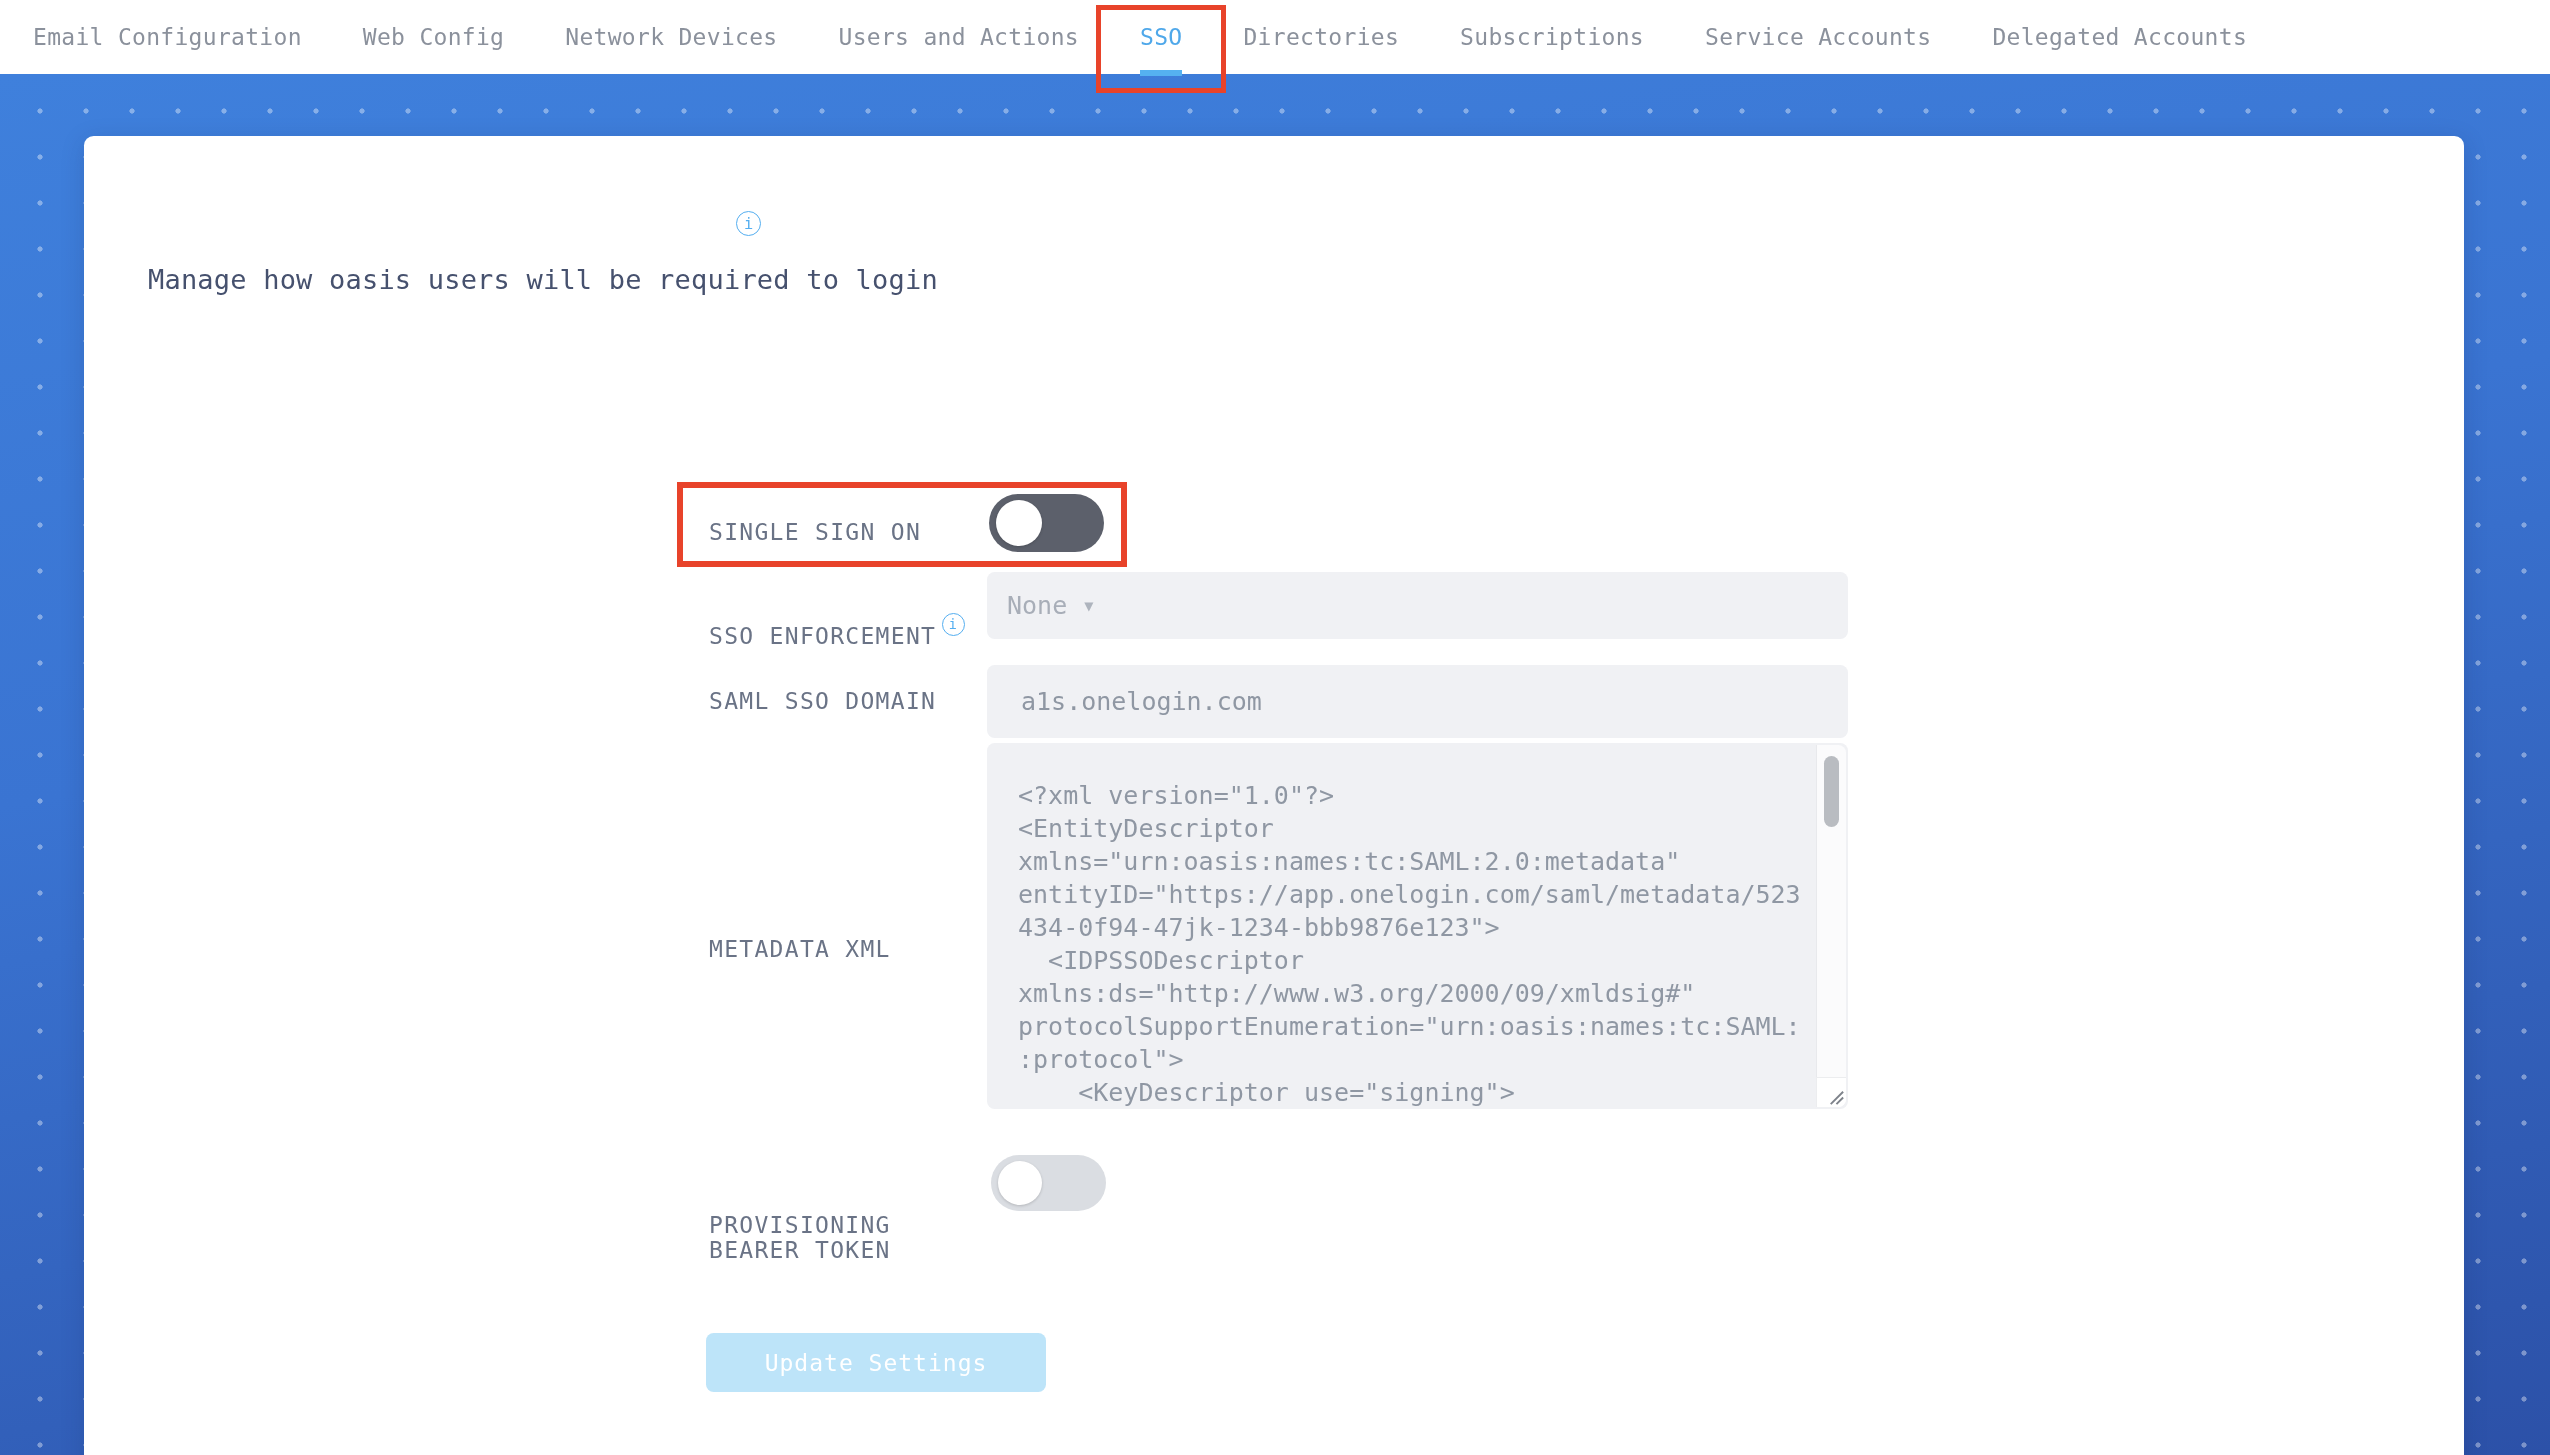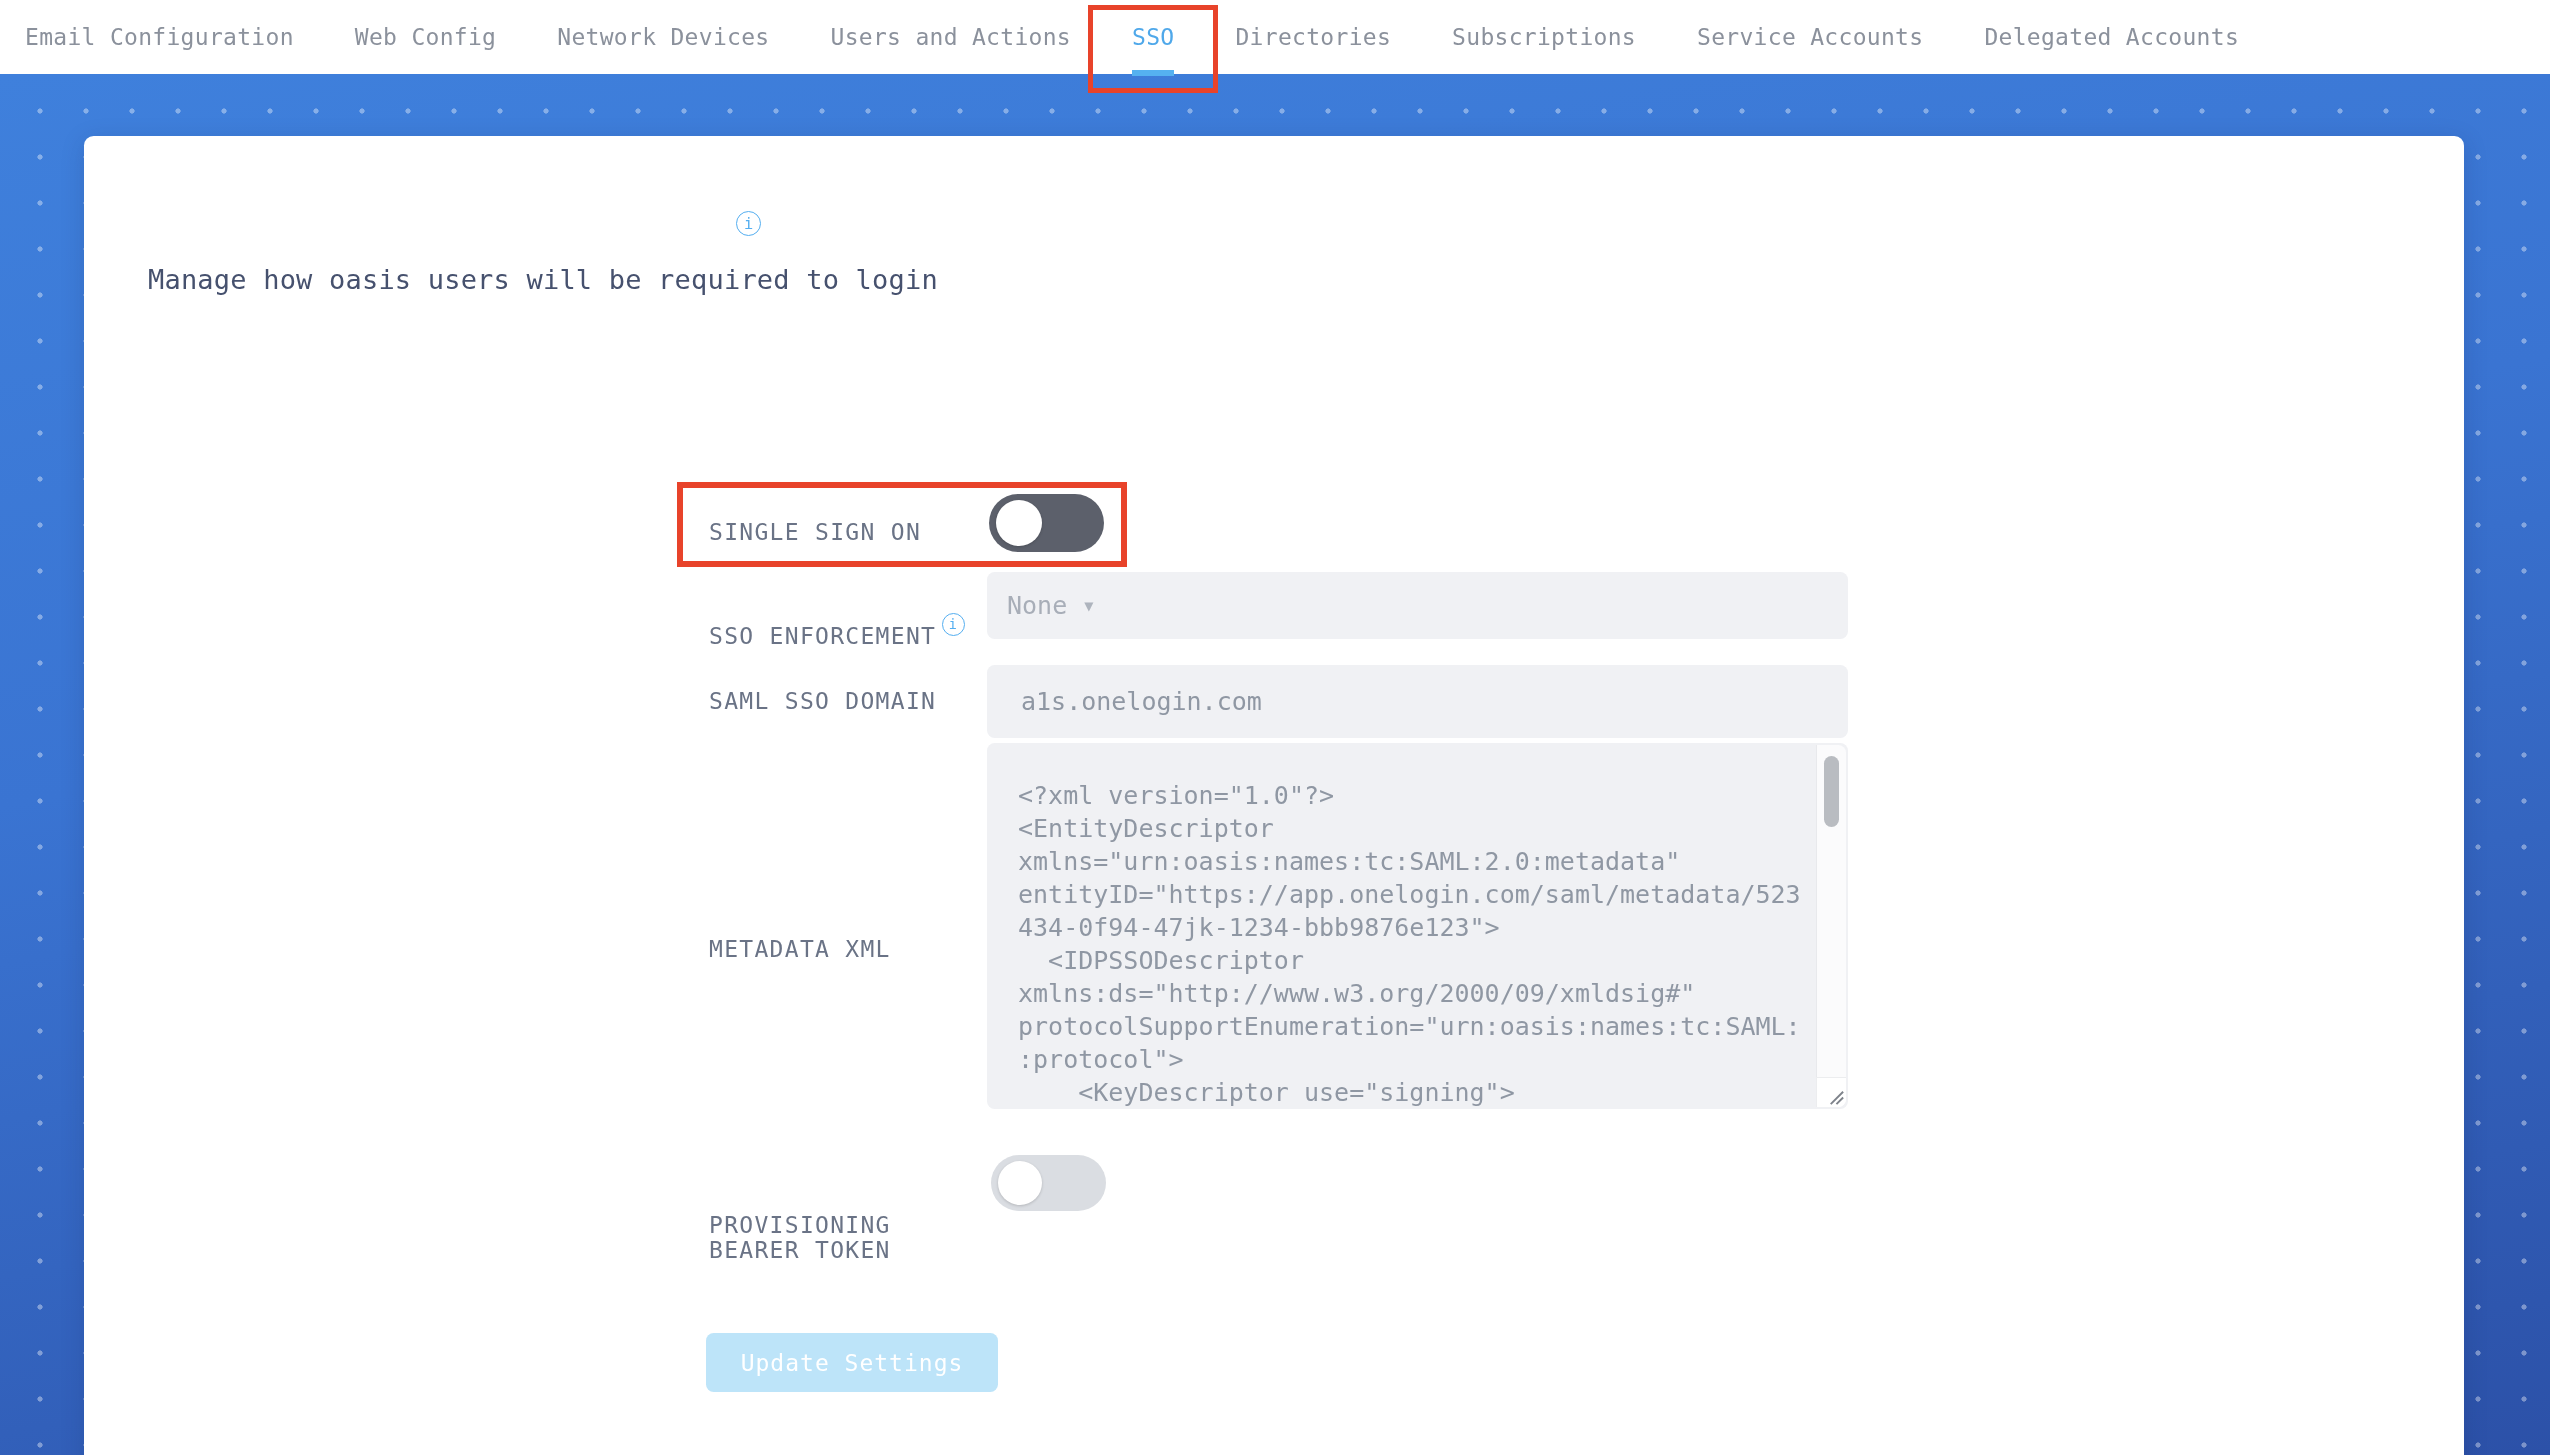--- a/index.html
+++ b/index.html
@@ -5,21 +5,21 @@
   * { margin: 0; padding: 0; box-sizing: border-box; }
   html, body { width: 2550px; height: 1455px; overflow: hidden; }
   body {
     font-family: "DejaVu Sans Mono", monospace;
     background: #ffffff;
     position: relative;
   }
 
   
   .topnav {
-    position: absolute; left: 0; top: 0; right: 0; height: 74px;
+    position: absolute; left: 8px; top: 0; right: 0; height: 74px;
     background: #ffffff; z-index: 20;
     display: flex; align-items: stretch; gap: 61px;
     padding-left: 25px; overflow: visible;
   }
   .tab {
     position: relative; display: flex; align-items: center;
     font-size: 23px; letter-spacing: 0.3px; color: #8b919c;
     white-space: nowrap; cursor: pointer; text-decoration: none;
   }
   .tab.active { color: #4fa8ea; }
@@ -127,21 +127,21 @@
 
   
   .lbl-sso       { top: 383px; }
   .lbl-enforce   { top: 487px; }
   .lbl-domain    { top: 552px; }
   .lbl-metadata  { top: 800px; }
   .lbl-prov      { top: 1076px; }
   .lbl-bearer    { top: 1101px; }
 
   .update-btn {
-    position: absolute; left: 622px; top: 1197px; width: 292px; height: 59px;
+    position: absolute; left: 622px; top: 1197px; width: 340px; height: 59px;
     background: #bde4f9; border: none; border-radius: 7.7px;
     color: #ffffff; font-family: "DejaVu Sans Mono", monospace;
     font-size: 23px; letter-spacing: 1px; cursor: default;
     display: flex; align-items: center; justify-content: center;
   }
 </style>
 </head>
 <body>
 
 <nav class="topnav">

